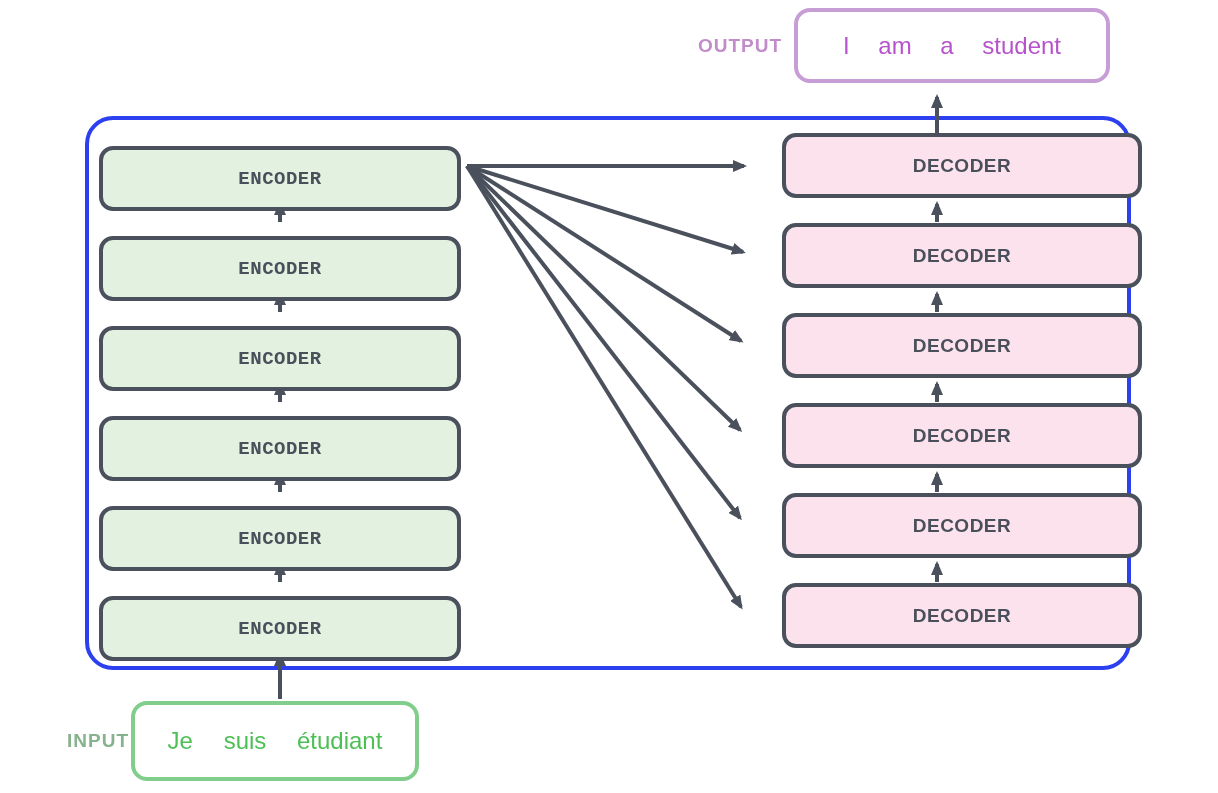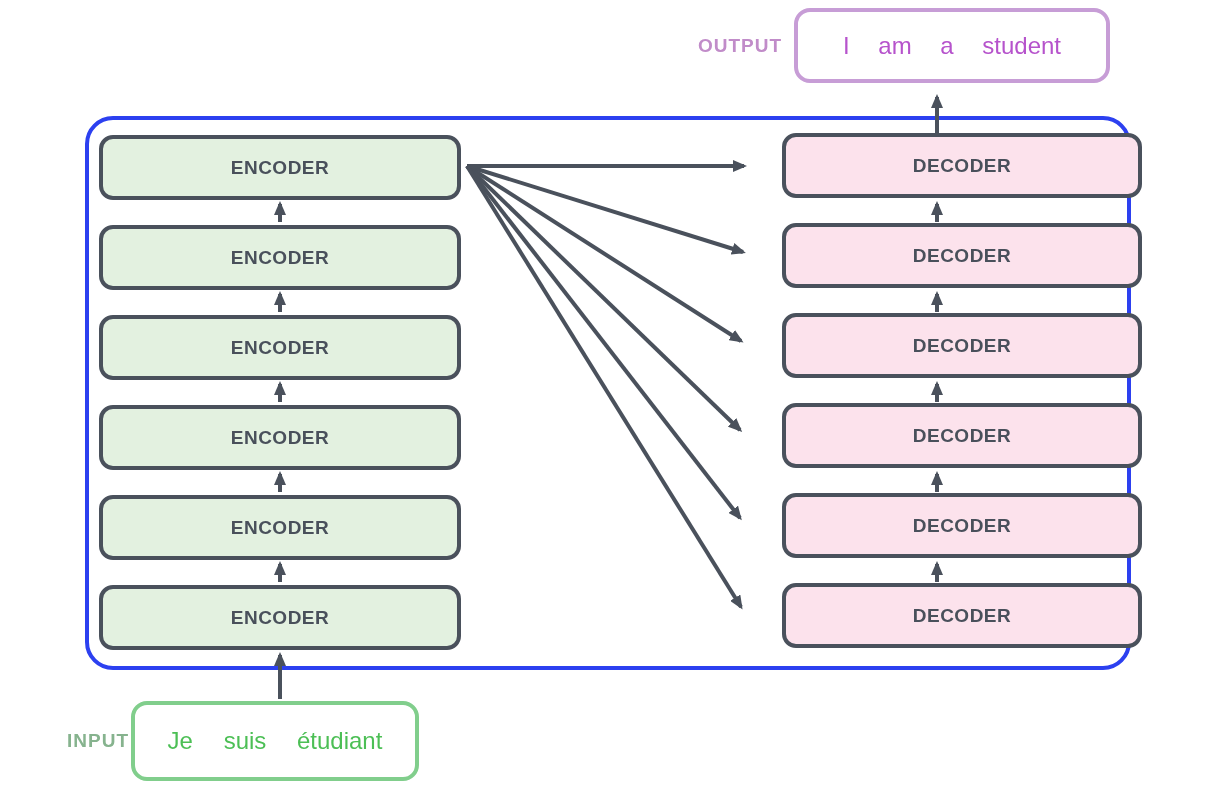--- a/index.html
+++ b/index.html
@@ -23,21 +23,21 @@
   }
   .frame{
     position:absolute;left:85px;top:116px;width:1046px;height:554px;
     border:4px solid var(--frame-blue);border-radius:28px;box-sizing:border-box;
     background:transparent;
   }
   .arrows{position:absolute;left:0;top:0;width:1218px;height:793px;}
   .arrows line{stroke:var(--arrow);stroke-width:4px;}
   .arrows .head{fill:var(--arrow);}
   .stack{position:absolute;display:flex;flex-direction:column;gap:25px;}
-  .stack.encoders{left:99px;top:135px;width:362px;}
+  .stack.encoders{left:99px;top:146px;width:362px;font-family:Liberation Mono, monospace;}
   .stack.decoders{left:782px;top:133px;width:360px;}
   .box{
     height:65px;box-sizing:border-box;border:4px solid var(--box-border);
     border-radius:14px;display:flex;align-items:center;justify-content:center;
     font-size:19px;font-weight:600;letter-spacing:0.5px;color:var(--box-text);
     background:#fff;position:relative;z-index:2;
   }
   .box.encoder{background:var(--encoder-fill);}
   .box.decoder{background:var(--decoder-fill);}
   .io-box{

